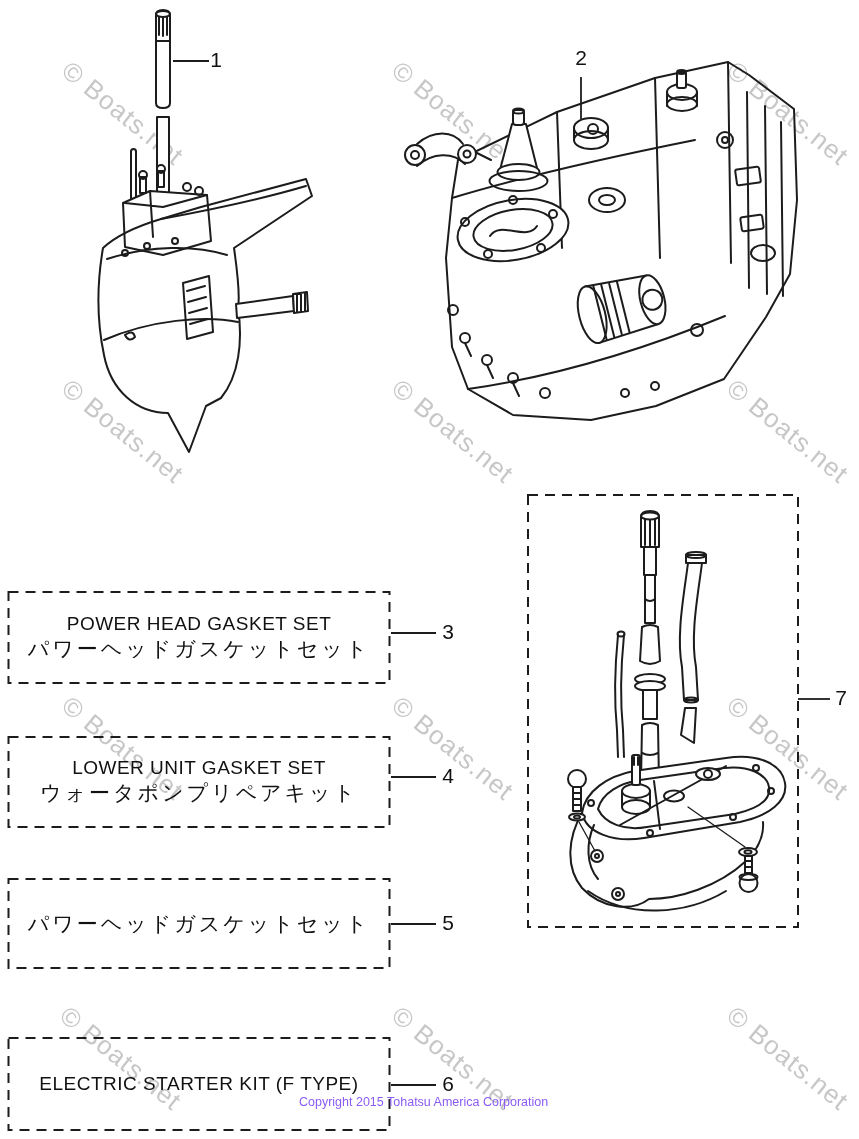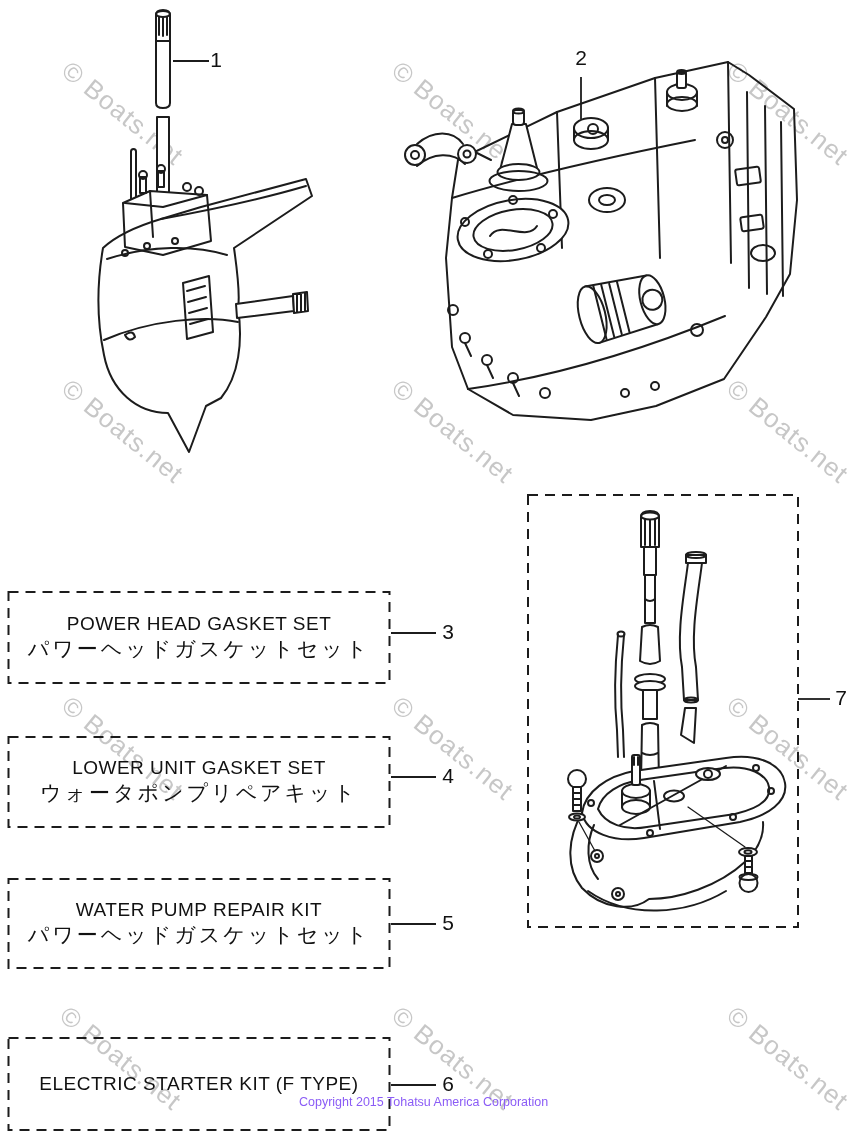--- a/index.html
+++ b/index.html
@@ -253,20 +253,19 @@
 
   <div class="kit-box boxtext" style="top:592px;height:91px;">
     <span class="kit-en">POWER HEAD GASKET SET</span>
     <span class="kit-ja">パワーヘッドガスケットセット</span>
   </div>
   <div class="kit-box boxtext" style="top:737px;height:90px;">
     <span class="kit-en">LOWER UNIT GASKET SET</span>
     <span class="kit-ja">ウォータポンプリペアキット</span>
   </div>
   <div class="kit-box boxtext" style="top:879px;height:89px;">
-    <span class="kit-en">WATER PUMP REPAIR KIT</span>
     <span class="kit-ja">パワーヘッドガスケットセット</span>
   </div>
   <div class="kit-box boxtext" style="top:1038px;height:92px;">
     <span class="kit-en">ELECTRIC STARTER KIT (F TYPE)</span>
   </div>
 
 </div>
 
 </body></html>

